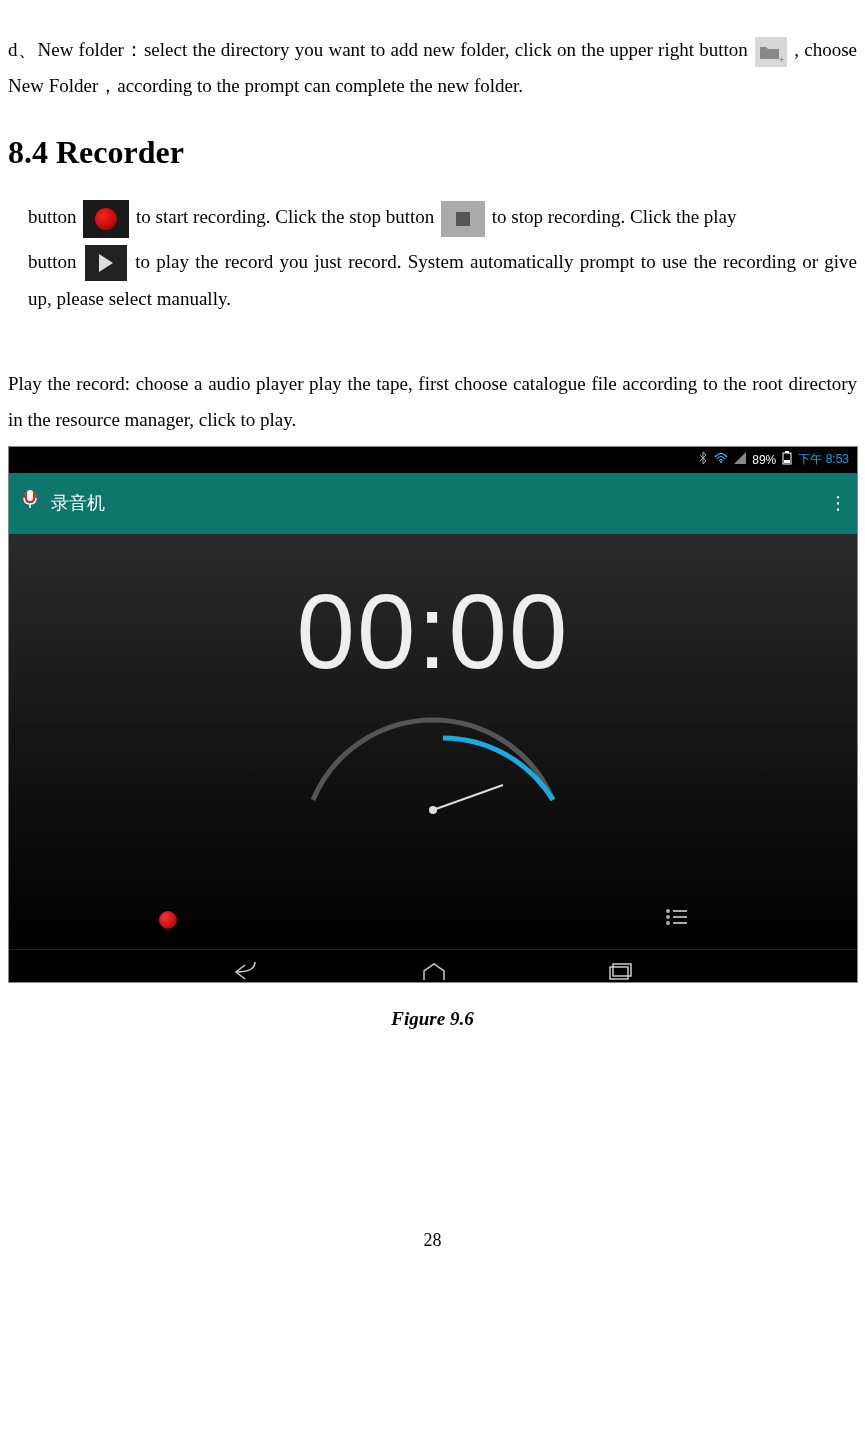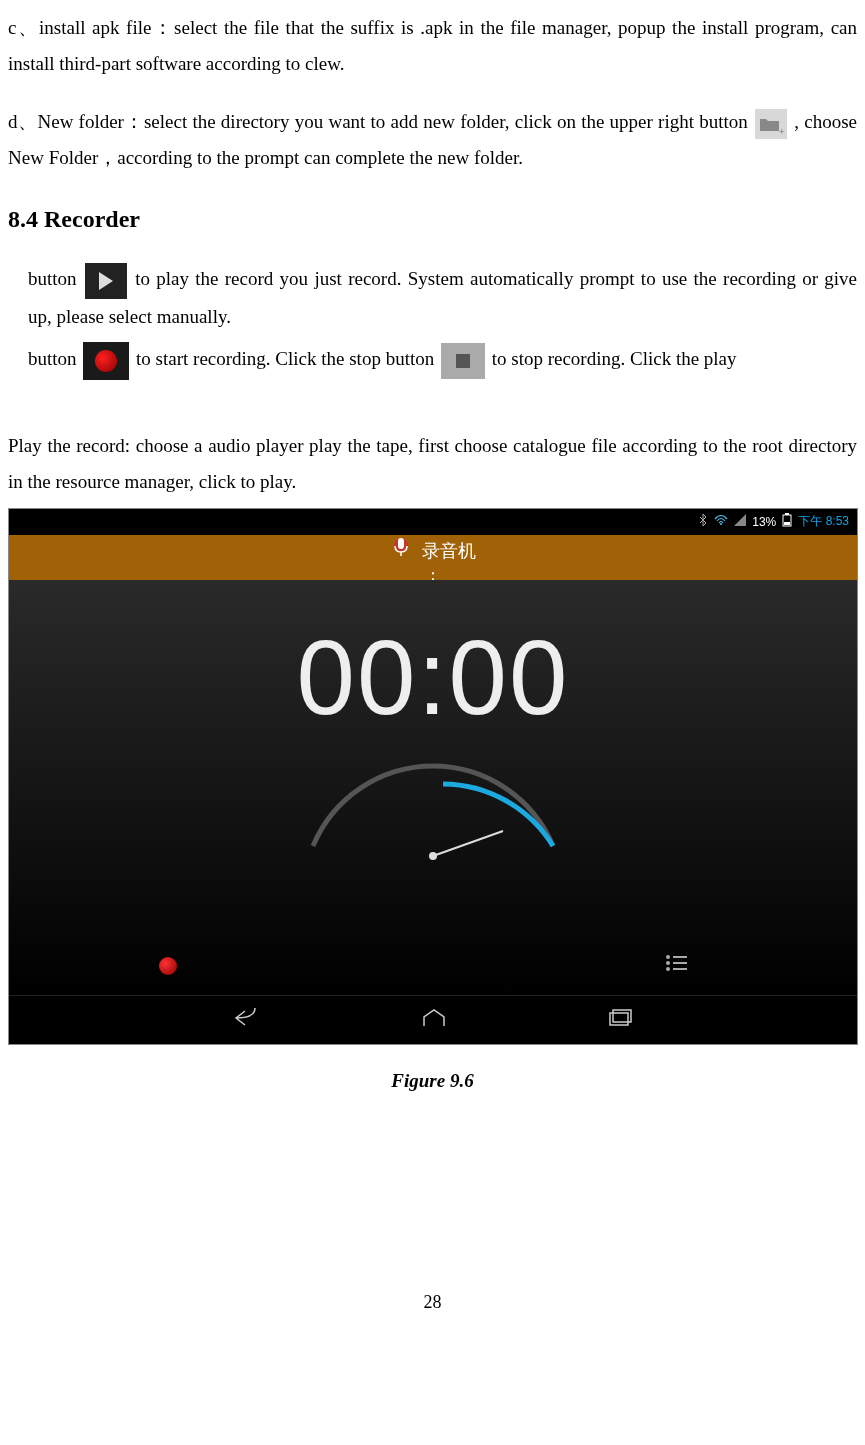--- a/index.html
+++ b/index.html
@@ -16,21 +16,21 @@
     .para {
       font-size: 19px;
       line-height: 1.9;
       text-align: justify;
       margin-bottom: 20px;
     }
     .para-d {
       margin-top: 22px;
     }
     h2.section-title {
-      font-size: 24px;
+      font-size: 32px;
       font-weight: bold;
       margin: 30px 0 28px 0;
     }
     .inline-icon {
       display: inline-block;
       vertical-align: middle;
       margin: 0 2px;
     }
     .folder-icon {
       width: 32px;
@@ -113,29 +113,28 @@
       padding: 0 8px;
       gap: 6px;
       color: #aaa;
       font-size: 12px;
       font-family: sans-serif;
     }
     .batt-text { color: #fff; }
     .time-text { color: #0ea5e9; }
     .app-header {
       height: 45px;
-      background: #a16207;
-      display: flex;
-      align-items: center;
-      padding: 0 10px;
+      background: #0f766e;
+      display: flex;
+      align-items: center;
+      padding: 8px 10px;
       color: #fff;
       font-family: sans-serif;
       font-size: 18px;
       justify-content: space-between;
-      flex-direction: column;
     }
     .app-header-left {
       display: flex;
       align-items: center;
       gap: 10px;
     }
     .recorder-body {
       background: linear-gradient(#2a2a2a, #000);
       height: 415px;
       position: relative;
@@ -200,59 +199,56 @@
       text-align: center;
       font-size: 18px;
       margin-top: 200px;
     }
   </style>
 </head>
 <body>
 
 <div class="page">
 
-  <div class="para">
-    <span>c、install apk file：select the file that the suffix is .apk in the file manager, popup the install program, can install third-part software according to clew.</span>
-  </div>
 
   <div class="para para-d">
     <span>d、New folder：select the directory you want to add new folder, click on the upper right button</span>
     <span class="inline-icon folder-icon">
       <svg width="32" height="30" viewBox="0 0 32 30">
         <rect x="0" y="0" width="32" height="30" fill="#d8d8d8"></rect>
         <path d="M5 10 L11 10 L13 12 L24 12 L24 22 L5 22 Z" fill="#888"></path>
         <text x="24" y="26" font-size="10" fill="#666">+</text>
       </svg>
     </span>
     <span>, choose New Folder，according to the prompt can complete the new folder.</span>
   </div>
 
   <h2 class="section-title">8.4 Recorder</h2>
 
 
   <div class="para indent" style="margin-bottom:6px;">
     <span>button</span>
-    <span class="inline-icon play-btn">
-      <span class="play-tri"></span>
-    </span>
-    <span>to play the record you just record. System  automatically prompt to use the recording or give up, please select manually.</span>
-  </div>
-
-  <div class="para indent" style="margin-bottom:6px;">
-    <span>button</span>
     <span class="inline-icon record-btn">
       <span class="record-dot"></span>
     </span>
     <span>to start recording. Click the stop button</span>
     <span class="inline-icon stop-btn">
       <span class="stop-sq"></span>
     </span>
     <span>to stop recording. Click the play</span>
   </div>
 
+  <div class="para indent" style="margin-bottom:6px;">
+    <span>button</span>
+    <span class="inline-icon play-btn">
+      <span class="play-tri"></span>
+    </span>
+    <span>to play the record you just record. System  automatically prompt to use the recording or give up, please select manually.</span>
+  </div>
+
   <div class="para" style="margin-bottom:6px;margin-top:48px;">
     <span>Play the record: choose a audio player play the tape, first choose catalogue file according to the root directory in the resource manager, click to play.</span>
   </div>
 
   <div class="screenshot">
     <div class="status-bar">
       <span>
         <svg width="10" height="14" viewBox="0 0 10 14">
             <path d="M5 1 L8 4 L5 7 L8 10 L5 13 L5 1 M2 4 L5 7 M2 10 L5 7" stroke="#aaa" stroke-width="1" fill="none"></path>
           </svg>
@@ -261,21 +257,21 @@
         <svg width="14" height="12" viewBox="0 0 14 12">
             <path d="M1 5 Q7 -2 13 5 M3 7 Q7 2 11 7 M5 9 Q7 6 9 9" stroke="#4fc3f7" stroke-width="1.2" fill="none"></path>
             <circle cx="7" cy="10" r="1" fill="#4fc3f7"></circle>
           </svg>
       </span>
       <span>
         <svg width="12" height="12" viewBox="0 0 12 12">
             <path d="M0 12 L12 0 L12 12 Z" fill="#888"></path>
           </svg>
       </span>
-      <span class="batt-text">13%</span>
+      <span class="batt-text">89%</span>
       <span>
         <svg width="10" height="14" viewBox="0 0 10 14">
             <rect x="1" y="2" width="8" height="11" stroke="#fff" fill="none"></rect>
             <rect x="3" y="0" width="4" height="2" fill="#fff"></rect>
             <rect x="2" y="9" width="6" height="3" fill="#fff"></rect>
           </svg>
       </span>
       <span class="time-text">下午 8:53</span>
     </div>
 

